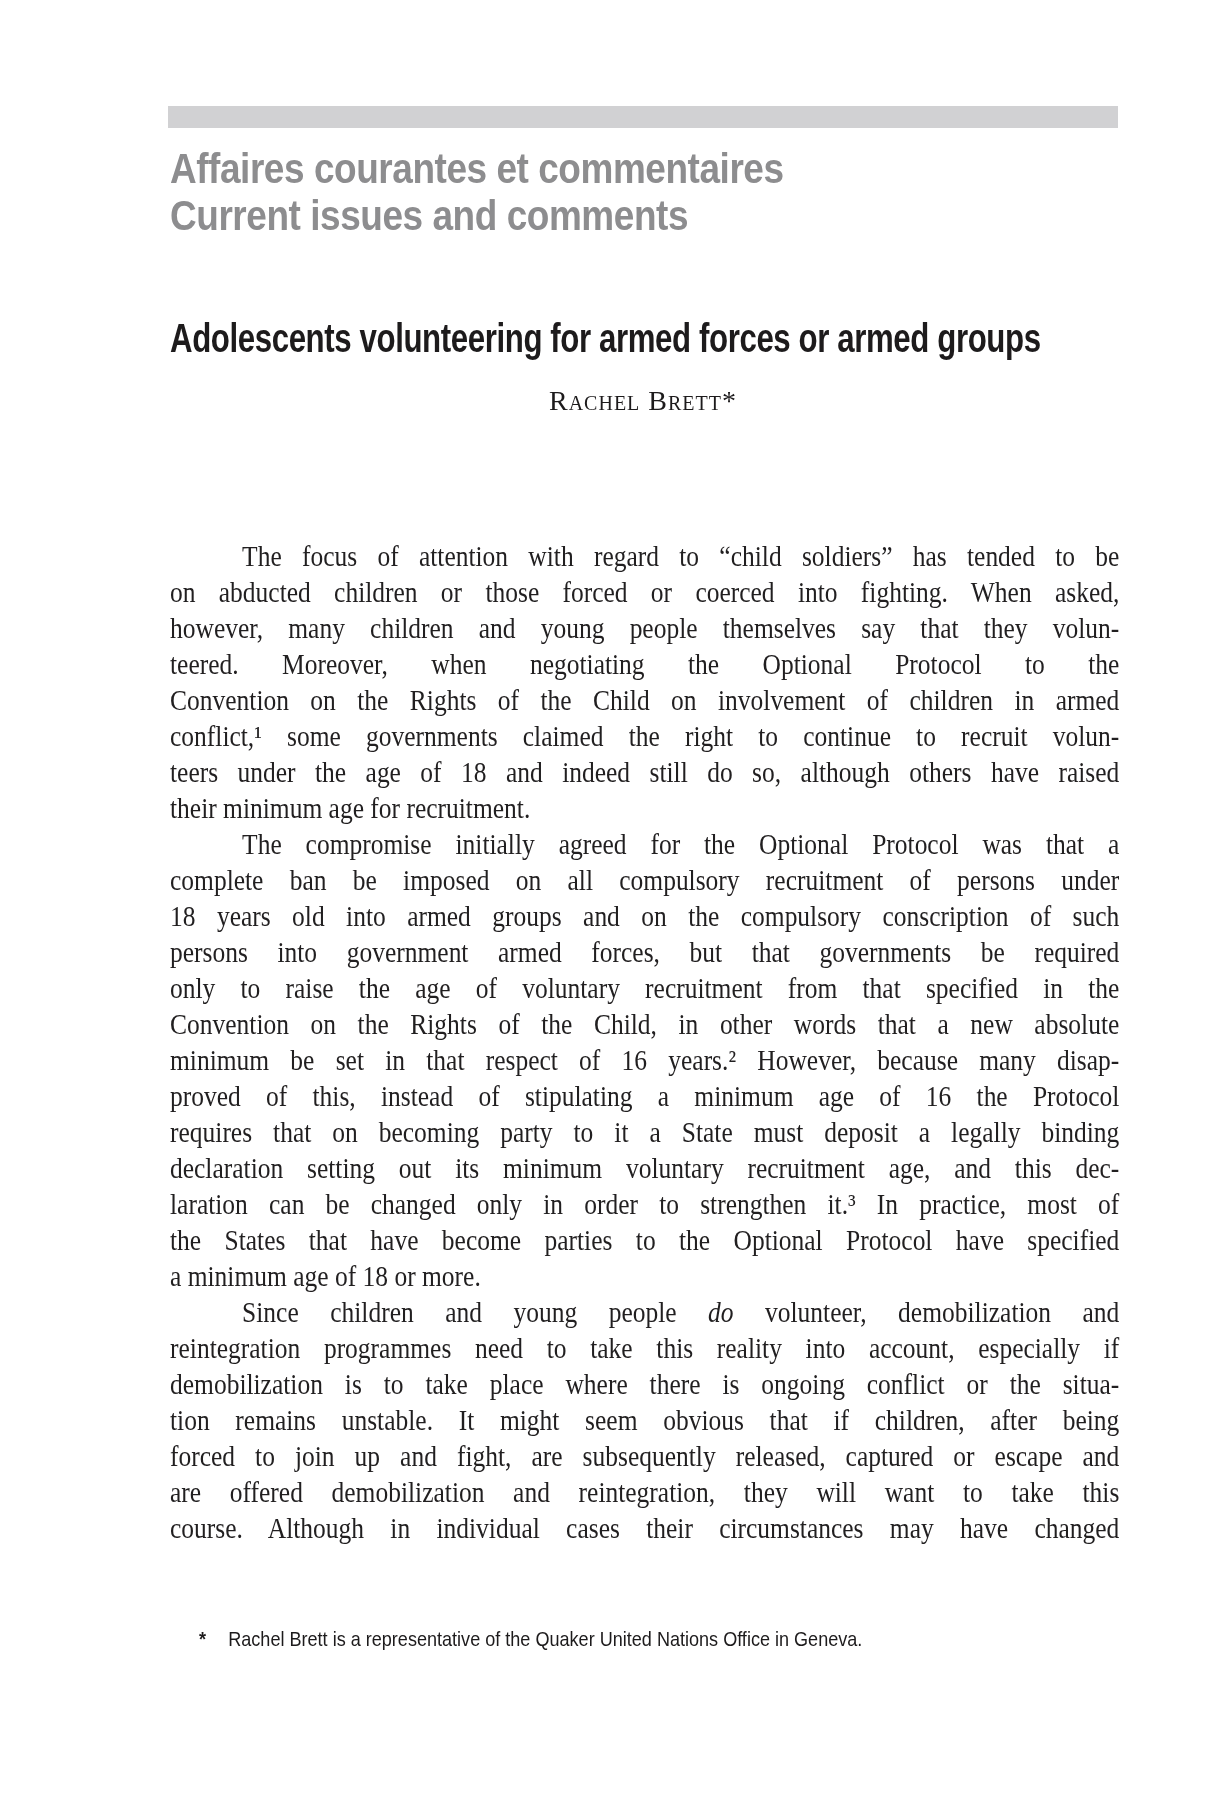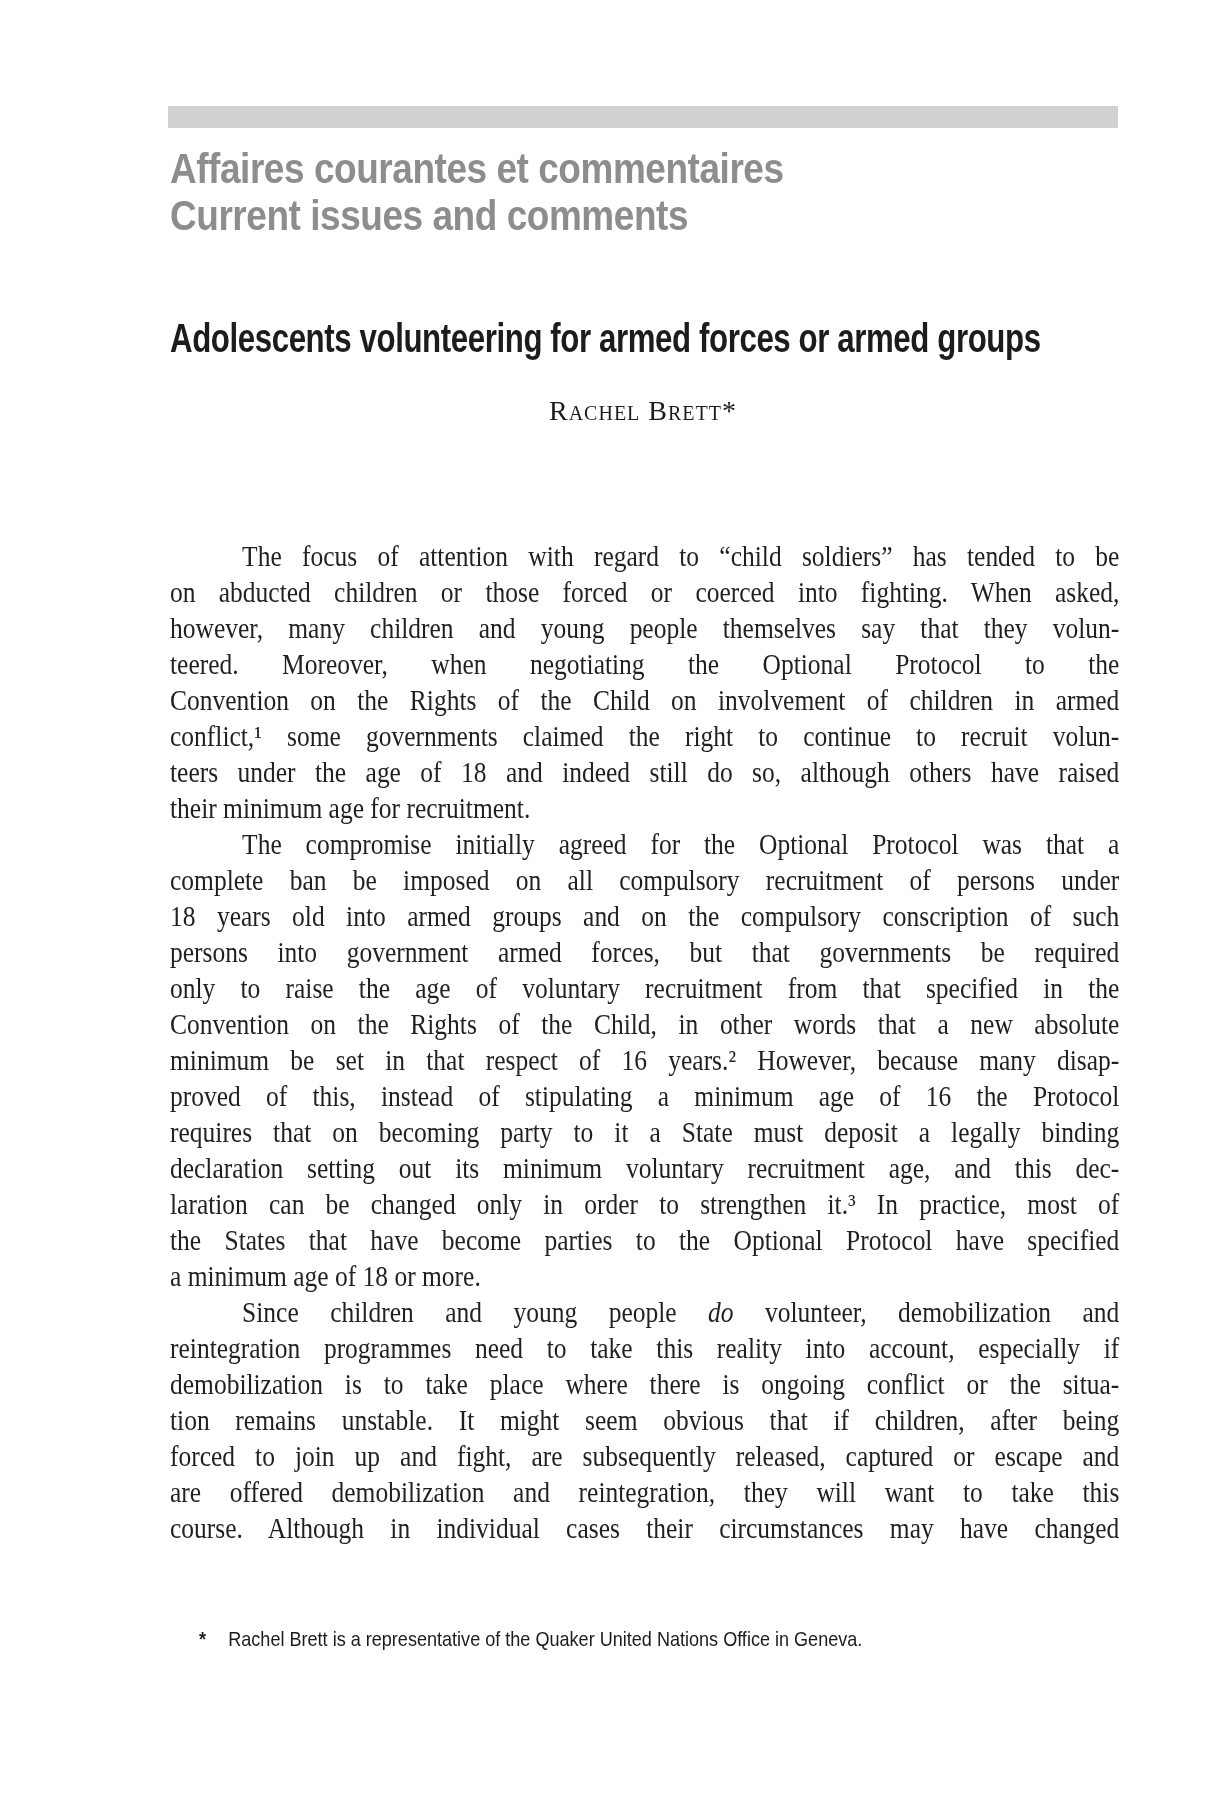--- a/index.html
+++ b/index.html
@@ -34,21 +34,21 @@
     font-weight: bold;
     font-size: 40px; line-height: 44px;
     letter-spacing: -0.5px;
     color: #1d1b1c;
     transform: scaleX(0.78);
     transform-origin: 0 0;
     white-space: nowrap;
   }
 
   .author {
-    position: absolute; left: 168px; top: 395px;
+    position: absolute; left: 168px; top: 385px;
     width: 950px;
     text-align: center;
     font-family: "Liberation Serif", serif;
     font-variant: small-caps;
     font-size: 28px;
     letter-spacing: 1px;
     color: #1d1b1c;
   }
 
   .bodytext {

